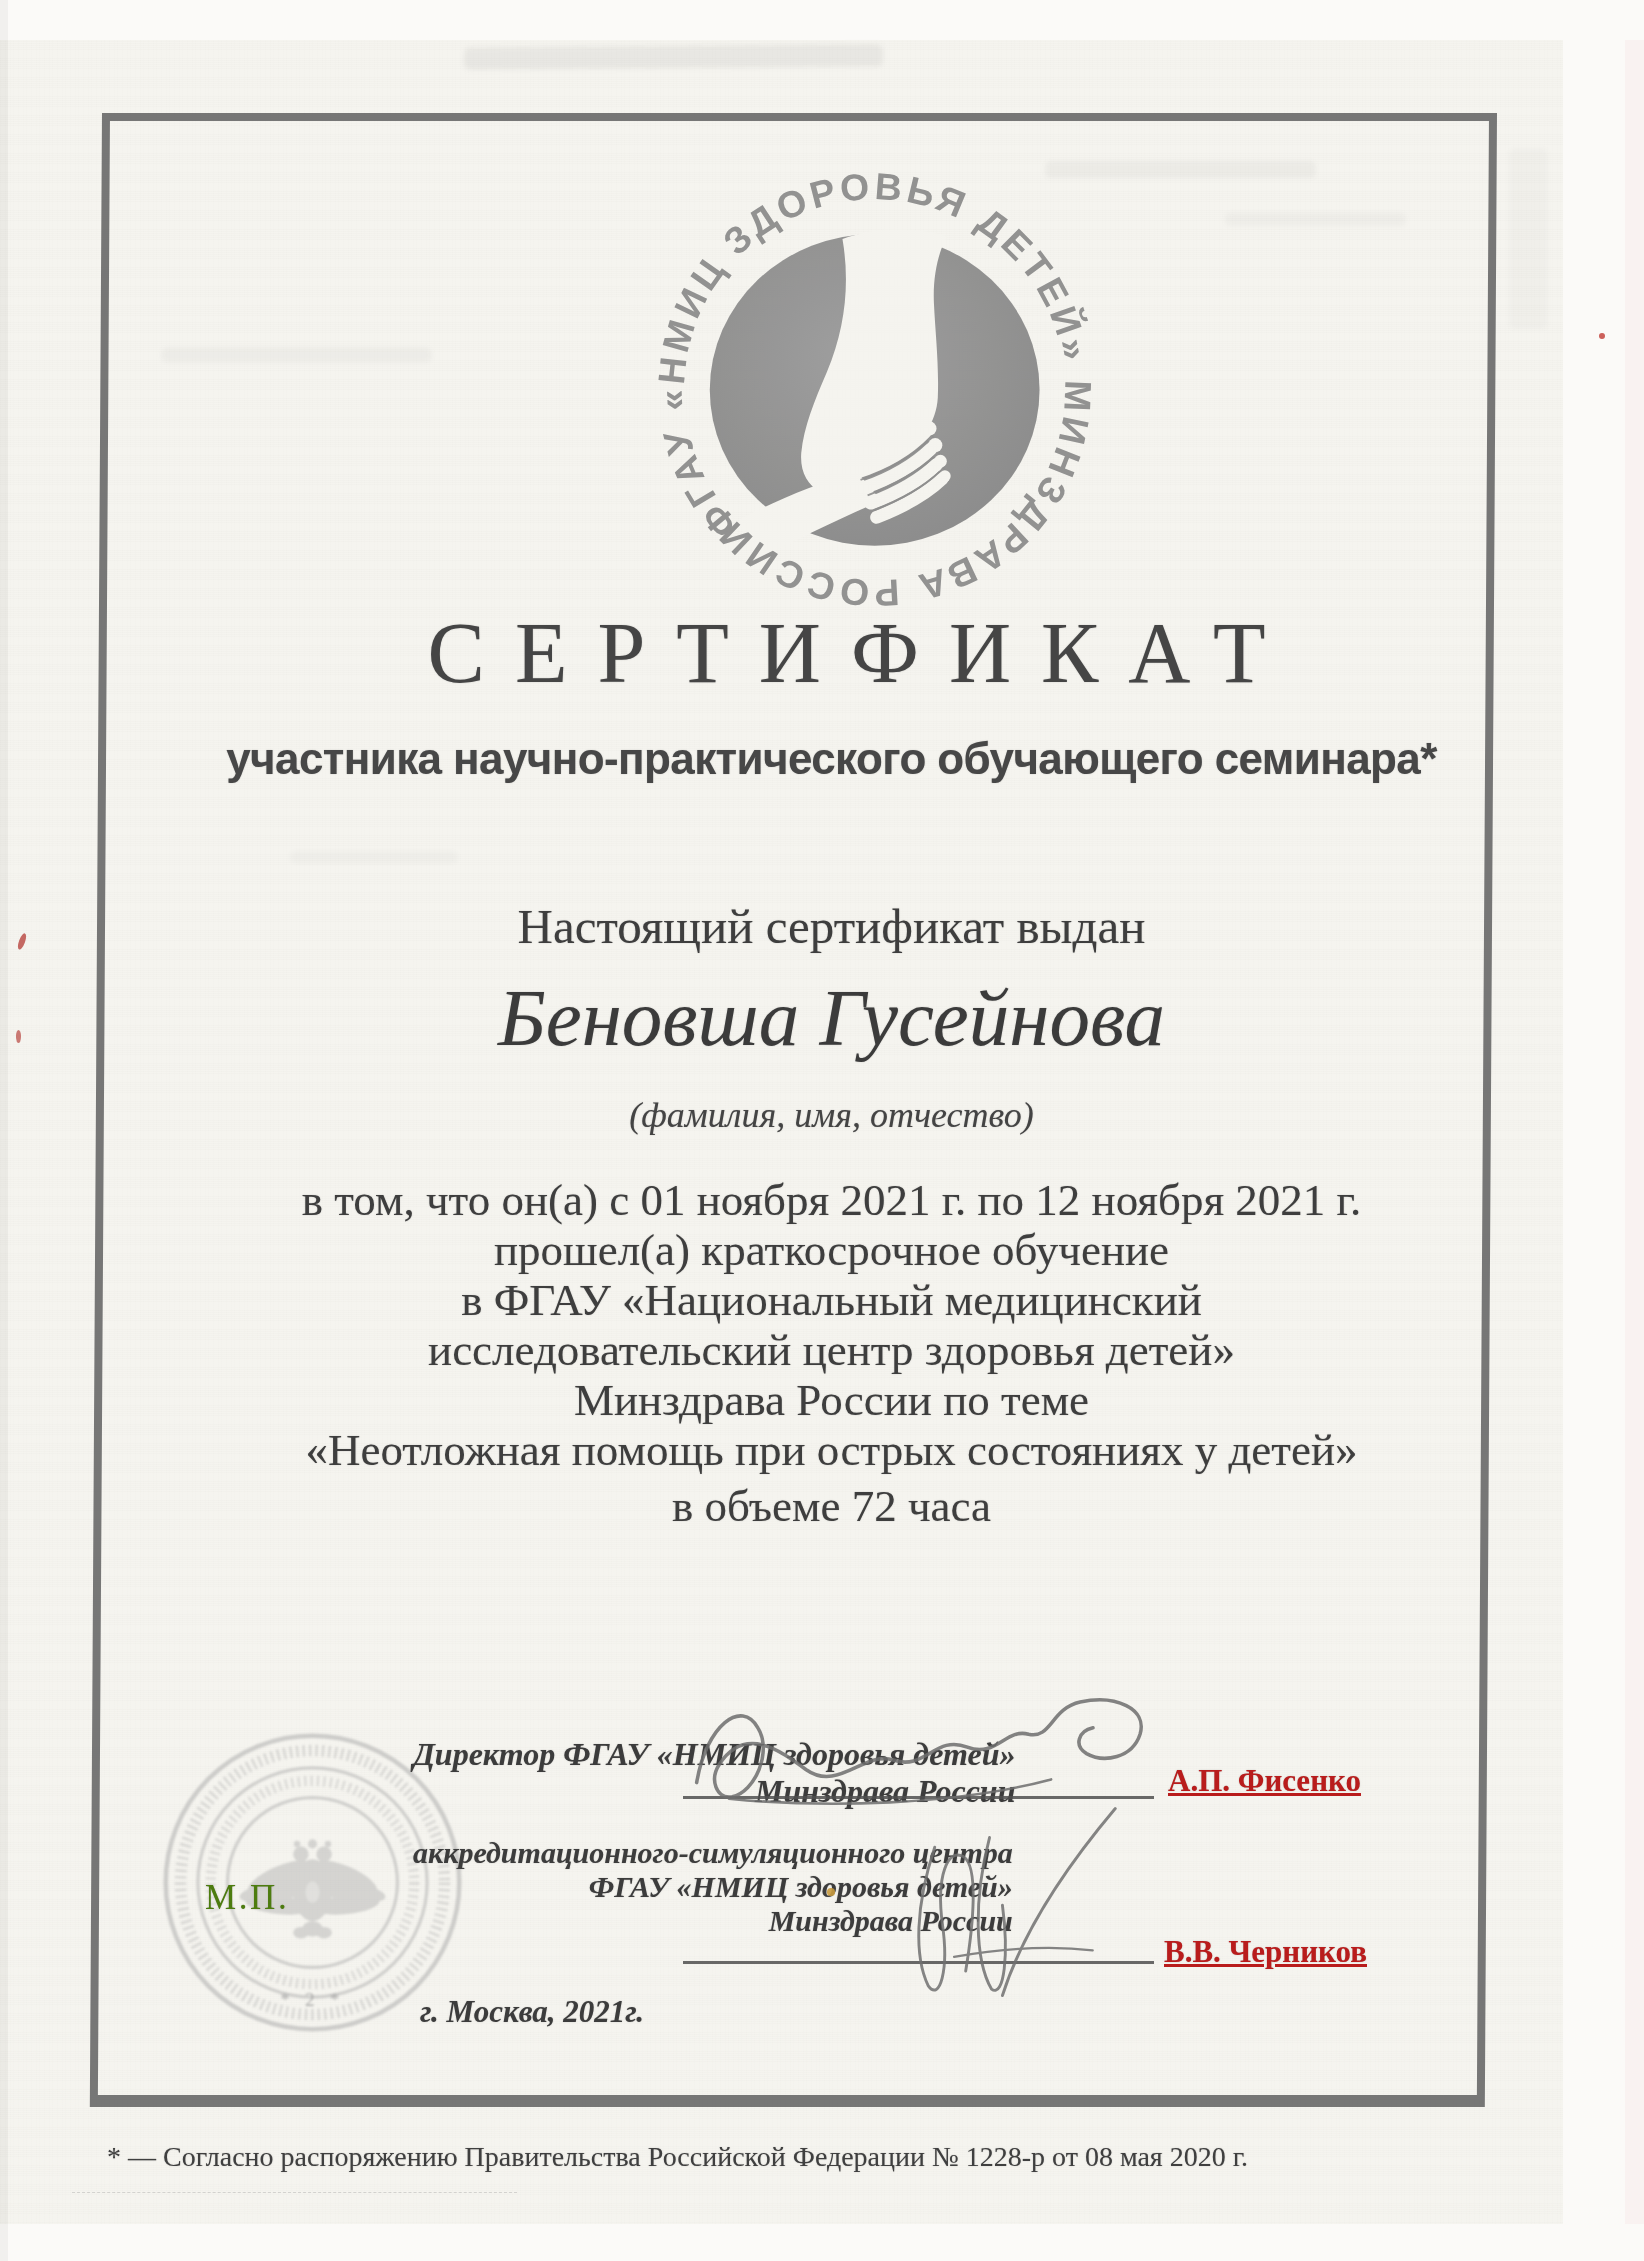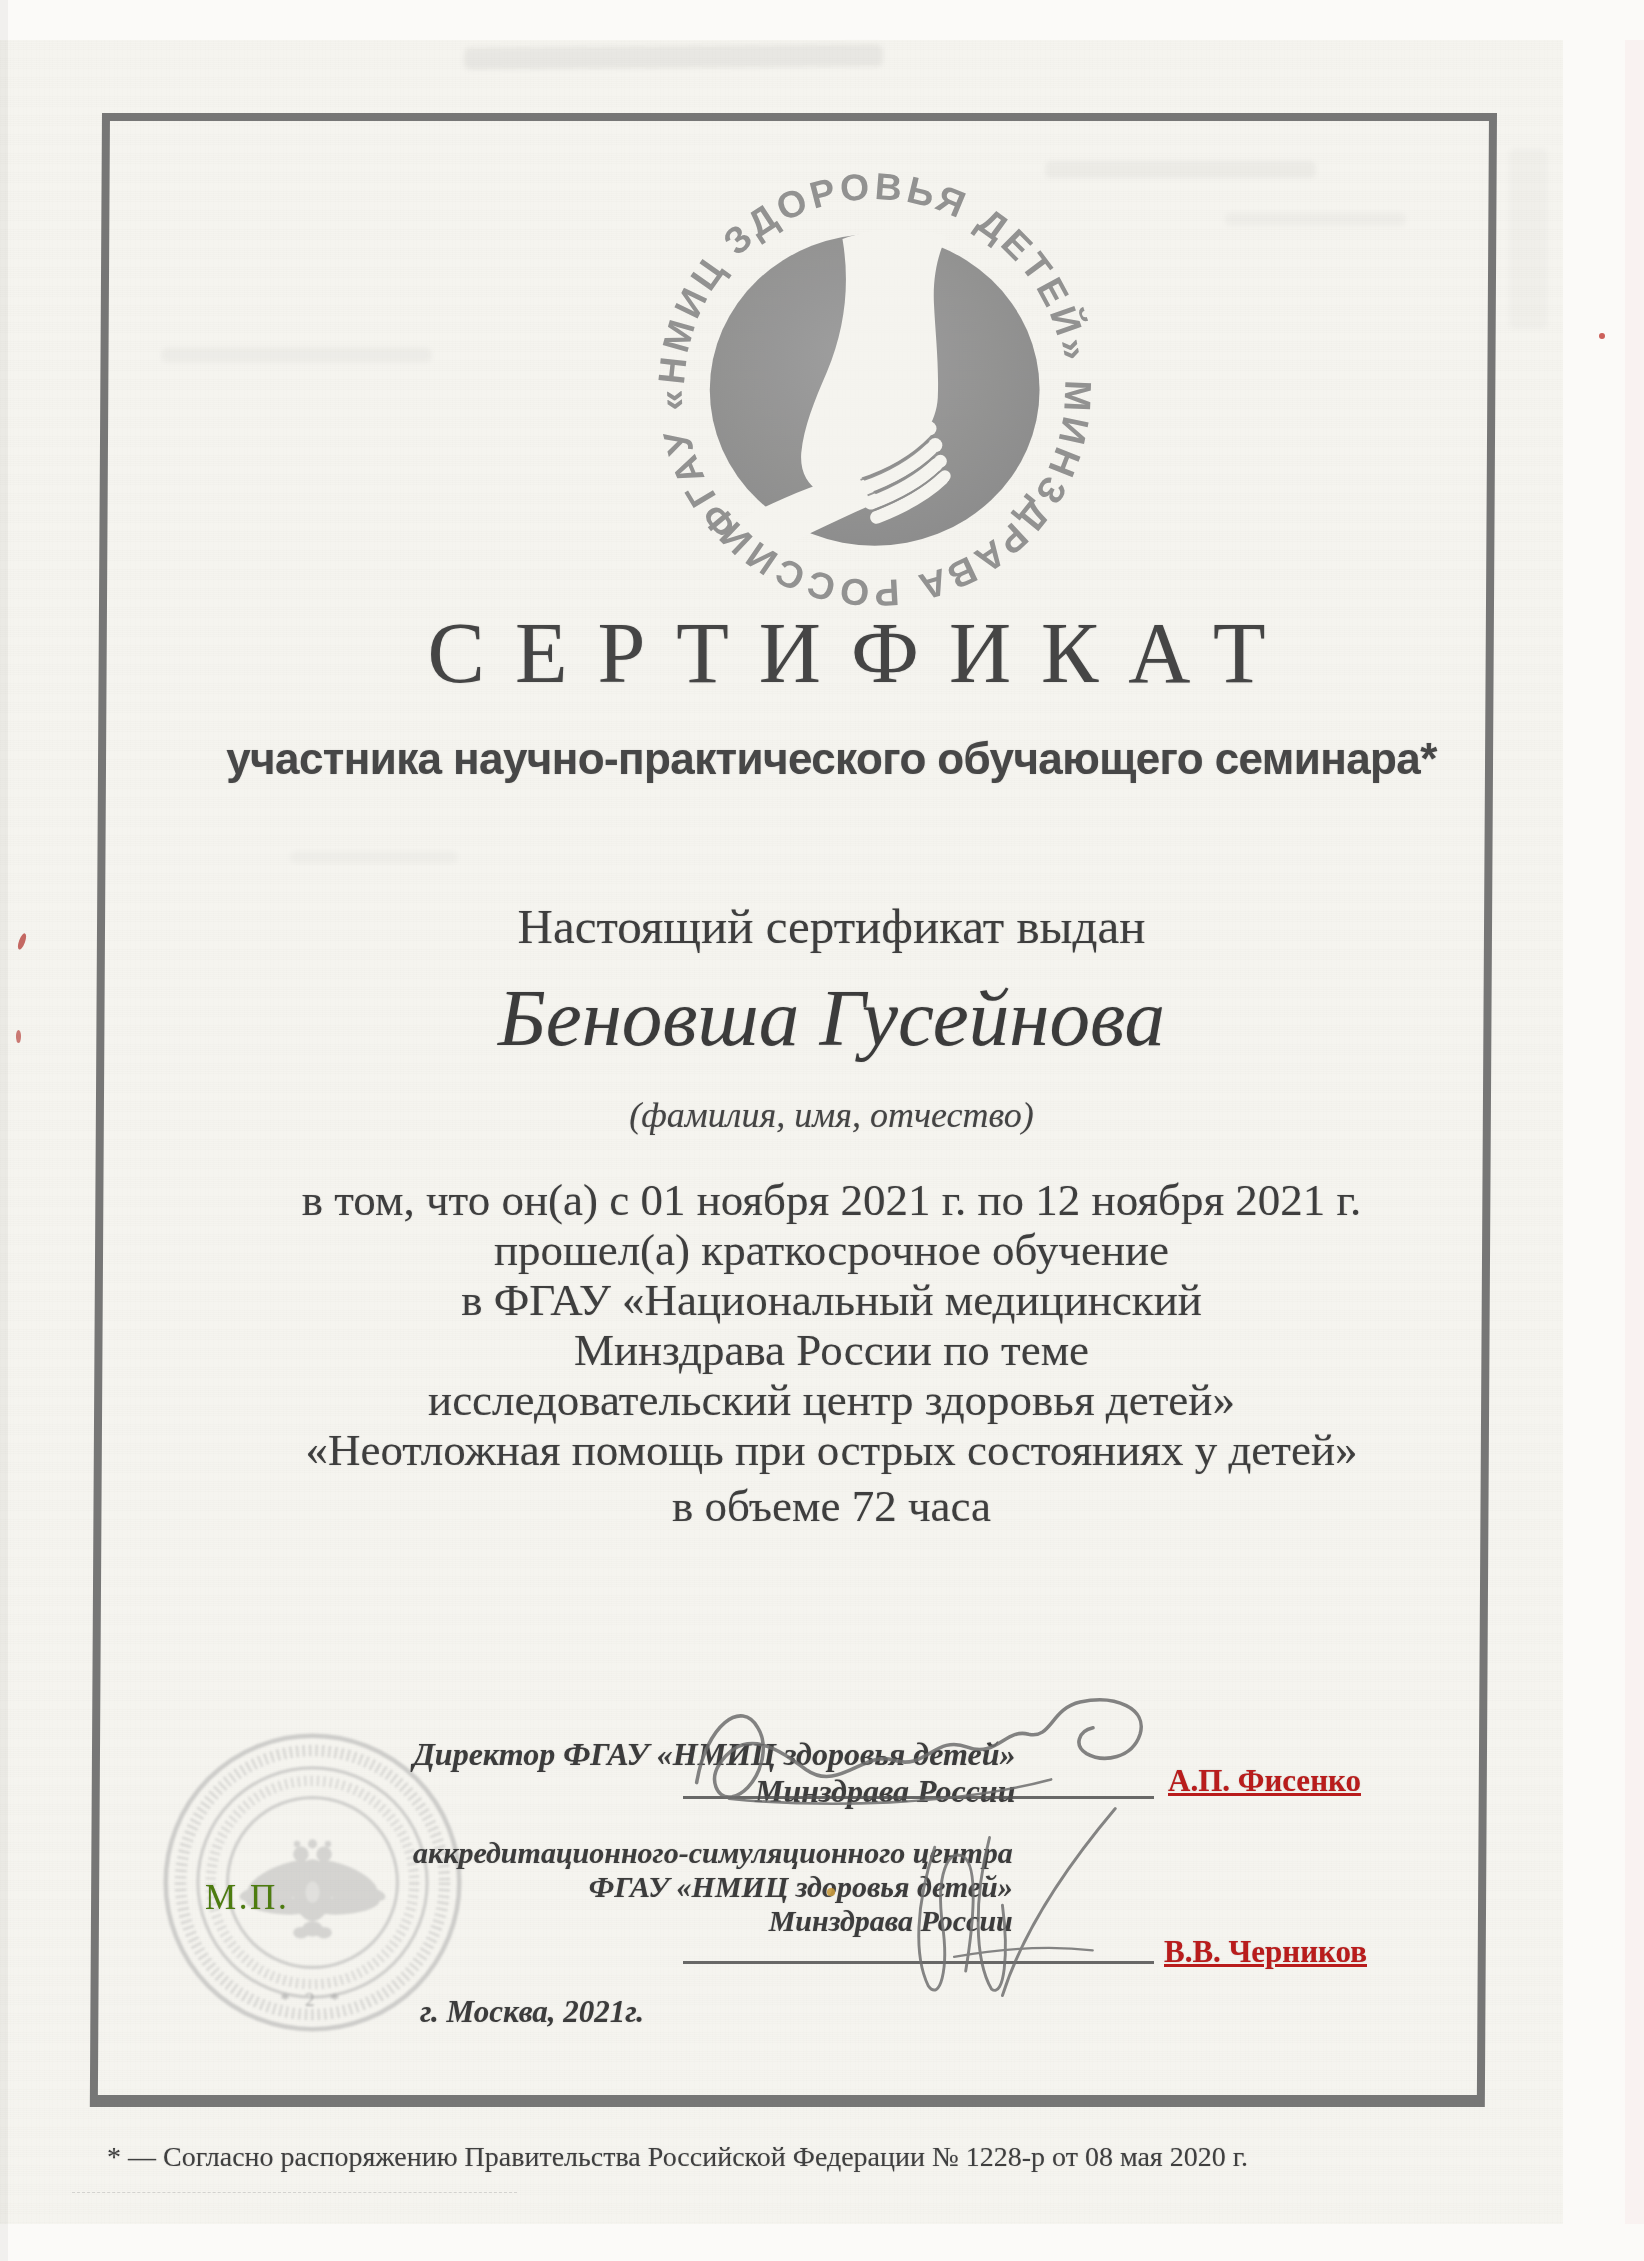--- a/index.html
+++ b/index.html
@@ -101,22 +101,22 @@
   <div class="abs ctr subtitle san soft">участника научно-практического обучающего семинара*</div>
 
   <div class="abs ctr issued soft">Настоящий сертификат выдан</div>
   <div class="abs ctr name soft">Беновша Гусейнова</div>
   <div class="abs ctr namecap soft">(фамилия, имя, отчество)</div>
 
   <div class="abs ctr body-block soft">
     <div>в том, что он(а) с 01 ноября 2021 г. по 12 ноября 2021 г.</div>
     <div>прошел(а) краткосрочное обучение</div>
     <div>в ФГАУ «Национальный медицинский</div>
+    <div>исследовательский центр здоровья детей»</div>
     <div>Минздрава России по теме</div>
-    <div>исследовательский центр здоровья детей»</div>
     <div>«Неотложная помощь при острых состояниях у детей»</div>
   </div>
 
   <div class="abs ctr volume soft">в объеме 72 часа</div>
 
   <svg class="abs seal" width="309" height="309" viewBox="0 0 480 480">
     <g stroke="#a9a9a9" fill="none">
       <circle cx="240" cy="240" r="228" stroke-width="7" opacity=".65"></circle>
       <circle cx="240" cy="240" r="205" stroke-width="18" stroke-dasharray="4 6" opacity=".45"></circle>
       <circle cx="240" cy="240" r="178" stroke-width="5" opacity=".6"></circle>

